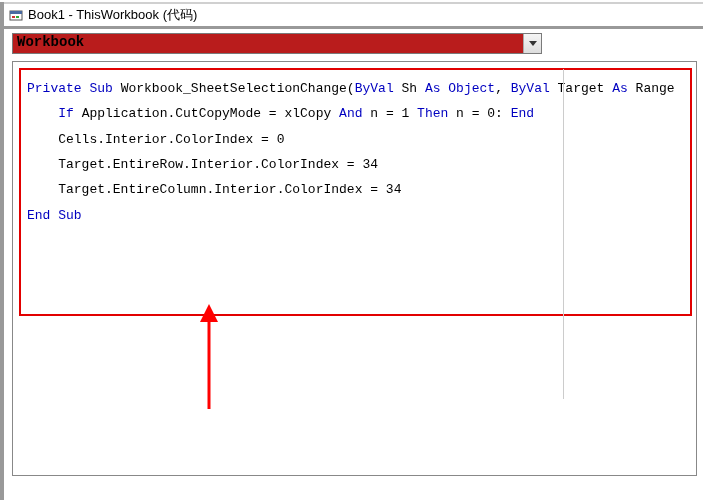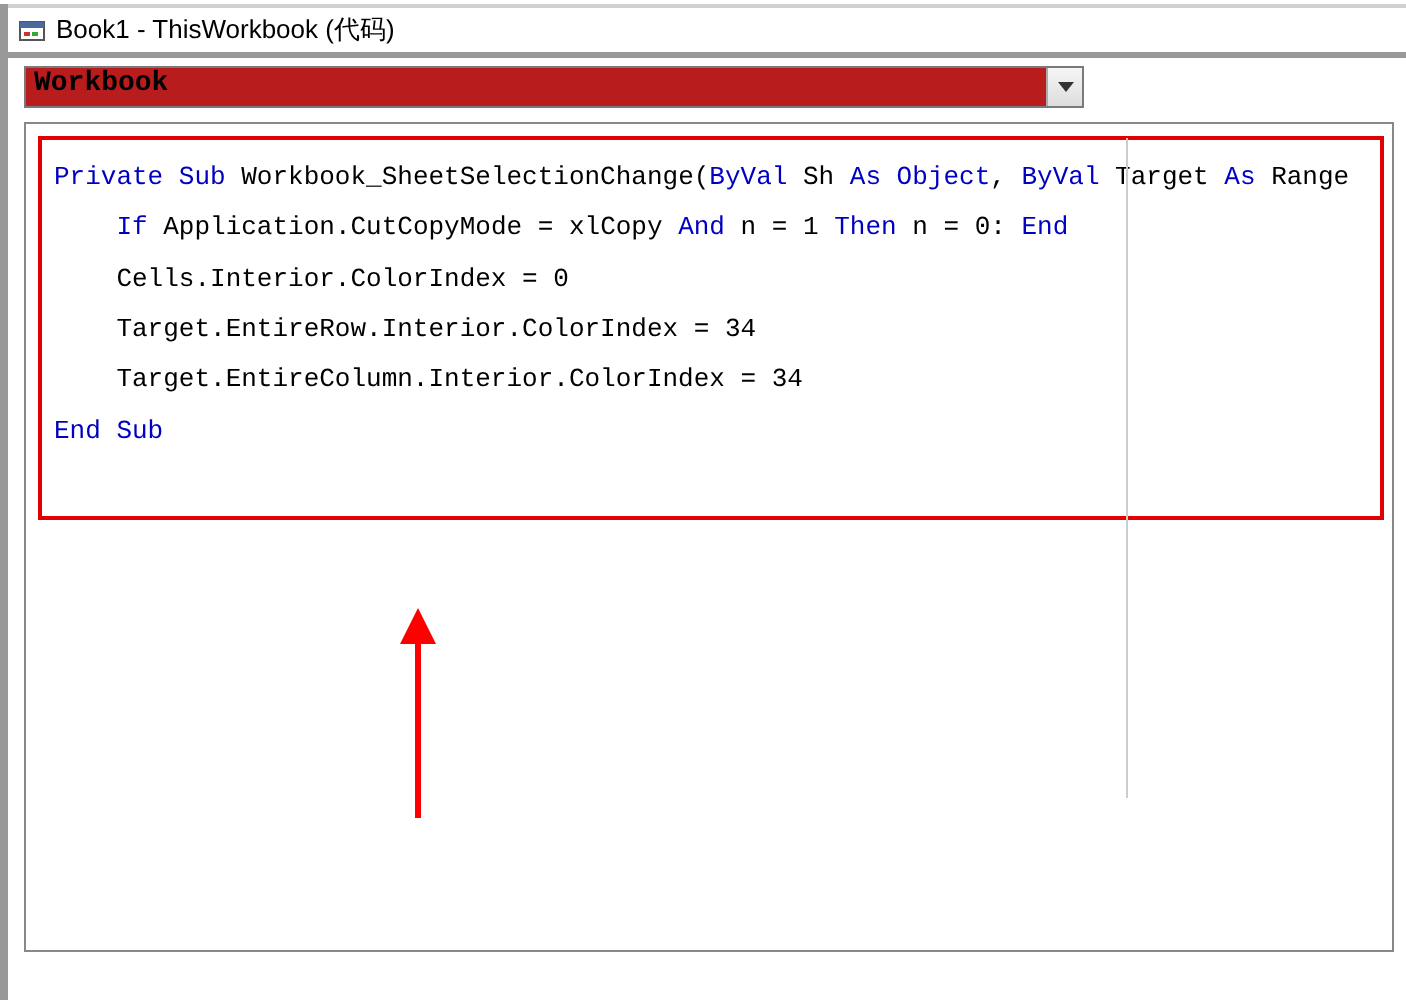--- a/index.html
+++ b/index.html
@@ -97,21 +97,21 @@
       height: 415px;
       position: relative;
     }
     .code-area {
       position: absolute;
       left: 6px;
       top: 6px;
       right: 4px;
       padding: 6px 6px;
       border: 2px solid #e20000;
-      height: 192px;
+      height: 248px;
       background: #fff;
       font-family: "Courier New", "SimSun", monospace;
       font-size: 13px;
       line-height: 1.95;
       white-space: pre;
       overflow: hidden;
     }
     .kw { color: #0000c0; }
     .txt { color: #000; }
     .vertical-sep {

